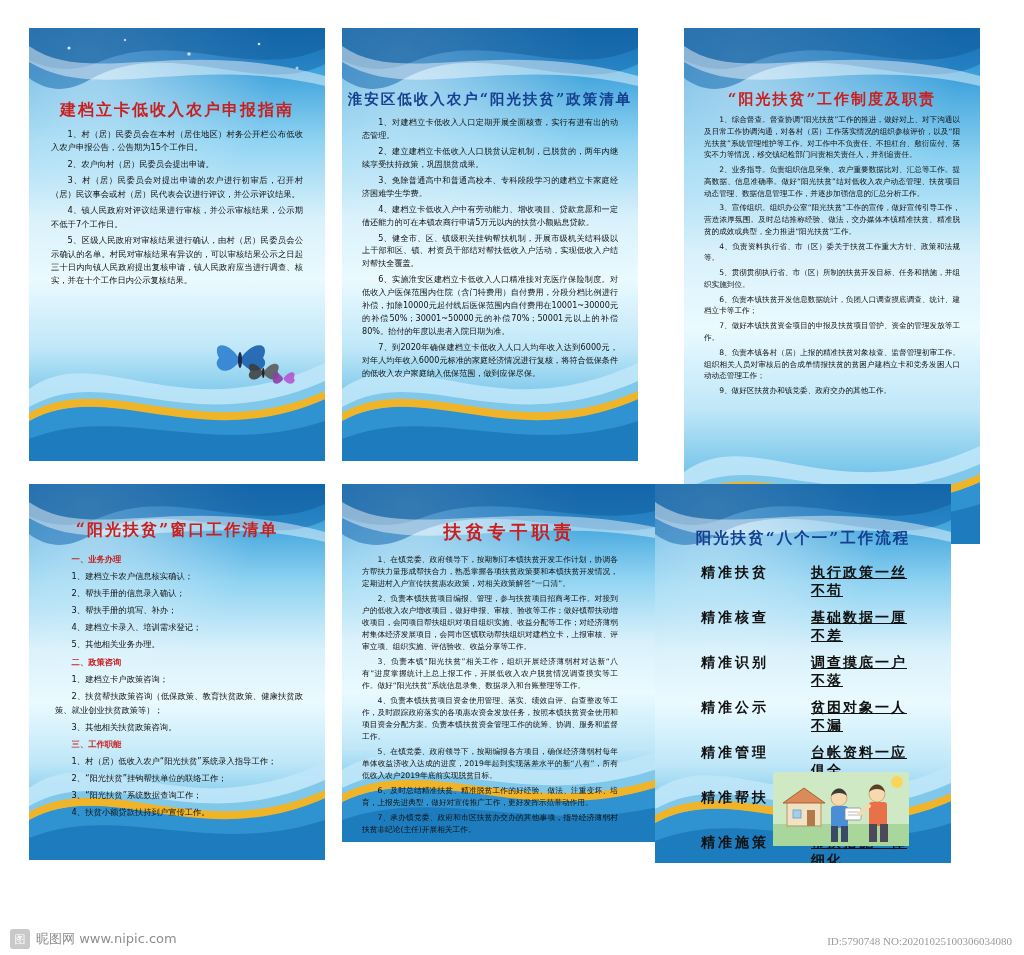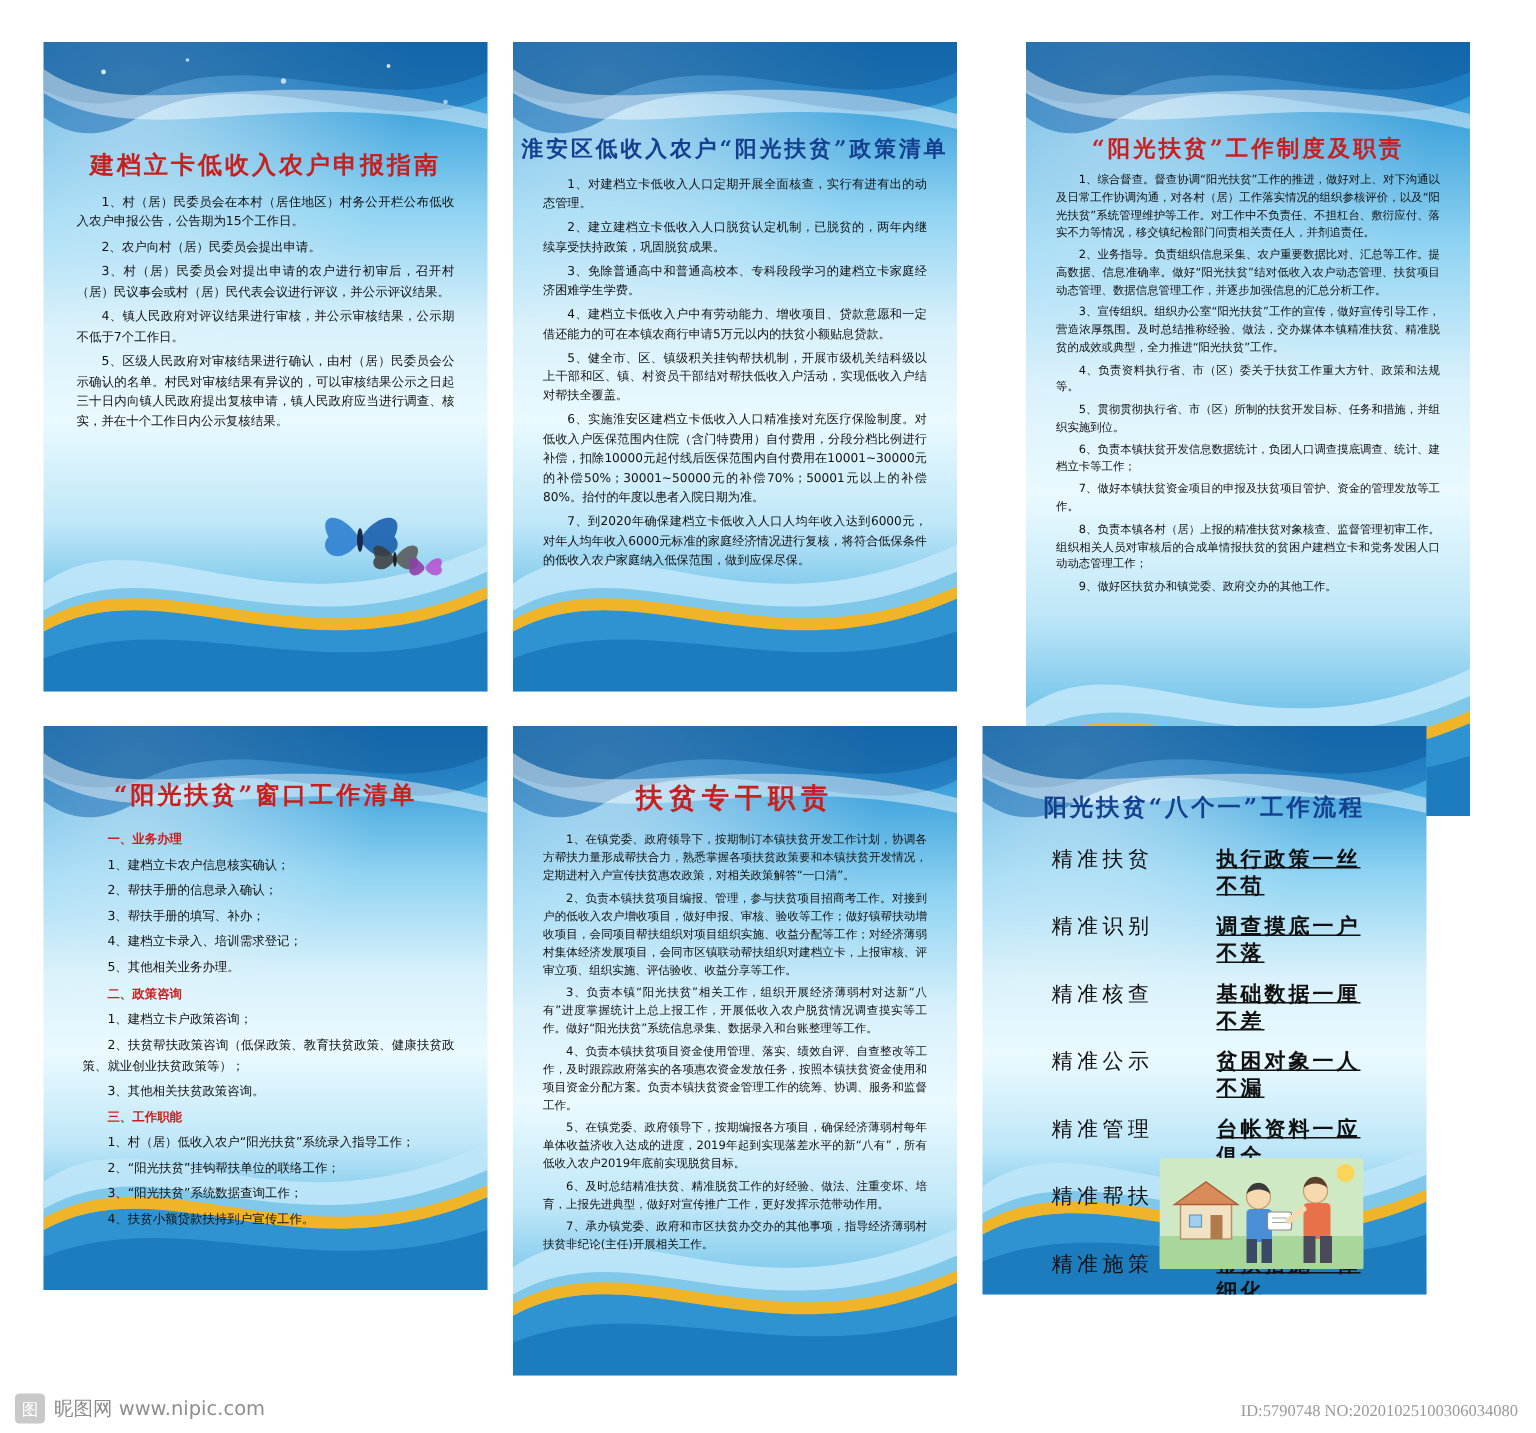--- a/index.html
+++ b/index.html
@@ -69,21 +69,21 @@
   
   .eightwrap{
     position:absolute;z-index:5;
   }
   .eightrow{
     display:flex;align-items:baseline;margin-bottom:9px;
   }
   .eightrow .k{
     width:110px;flex:0 0 110px;
     font-family:"DejaVu Serif","Liberation Serif",serif;
-    font-weight:normal;color:#111;letter-spacing:3px;font-size:14px;
+    font-weight:bold;color:#111;letter-spacing:3px;font-size:14px;
   }
   .eightrow .v{
     font-family:"DejaVu Serif","Liberation Serif",serif;
     font-weight:bold;color:#111;letter-spacing:2px;font-size:14px;text-decoration:underline;
   }
   
   .butterflies{position:absolute;z-index:6;}
   
   .cartoon{position:absolute;z-index:6;}
   
@@ -233,21 +233,21 @@
       <p class="list-line">2、扶贫帮扶政策咨询（低保政策、教育扶贫政策、健康扶贫政策、就业创业扶贫政策等）；</p>
       <p class="list-line">3、其他相关扶贫政策咨询。</p>
       <p class="subhead">三、工作职能</p>
       <p class="list-line">1、村（居）低收入农户“阳光扶贫”系统录入指导工作；</p>
       <p class="list-line">2、“阳光扶贫”挂钩帮扶单位的联络工作；</p>
       <p class="list-line">3、“阳光扶贫”系统数据查询工作；</p>
       <p class="list-line">4、扶贫小额贷款扶持到户宣传工作。</p>
     </div>
   </div>
 
-  <div class="panel" style="left:342px;top:484px;width:296px;height:433px;">
+  <div class="panel" style="left:342px;top:484px;width:296px;height:358px;padding-left:39px;">
     <svg class="topwave" viewBox="0 0 296 110" preserveAspectRatio="none">
       <path d="M0,0 L296,0 L296,36 C230,70 140,6 60,52 C36,66 16,62 0,50 Z" fill="#1569b0" opacity=".55"></path>
       <path d="M0,0 L296,0 L296,20 C220,54 150,0 70,34 C44,45 20,42 0,32 Z" fill="#0e5694" opacity=".45"></path>
       <path d="M0,18 C60,60 150,8 296,48 L296,58 C160,26 70,76 0,34 Z" fill="#ffffff" opacity=".45"></path>
     </svg>
     <svg class="botwave" viewBox="0 0 296 180" preserveAspectRatio="none">
       <path d="M0,108 C70,58 150,150 296,82 L296,180 L0,180 Z" fill="#bfe6f8" opacity=".9"></path>
       <path d="M0,126 C80,80 160,160 296,100 L296,180 L0,180 Z" fill="#7fc8ea"></path>
       <path d="M0,140 C80,96 170,172 296,118 L296,180 L0,180 Z" fill="#2f93d1"></path>
       <path d="M0,132 C80,88 170,166 296,110 L296,118 C170,174 80,96 0,140 Z" fill="#f0b429"></path>
@@ -278,26 +278,26 @@
       <path d="M0,132 C80,88 170,166 296,110 L296,118 C170,174 80,96 0,140 Z" fill="#f0b429"></path>
       <path d="M0,158 C90,122 180,178 296,140 L296,180 L0,180 Z" fill="#1d7cbe"></path>
     </svg>
     <div class="title blue" style="top:44px;font-size:15.5px;">阳光扶贫“八个一”工作流程</div>
     <div class="eightwrap" style="left:46px;top:80px;width:220px;">
       <div class="eightrow">
         <span class="k">精准扶贫</span>
         <span class="v">执行政策一丝不苟</span>
       </div>
       <div class="eightrow">
+        <span class="k">精准核查</span>
+        <span class="v">基础数据一厘不差</span>
+      </div>
+      <div class="eightrow">
         <span class="k">精准识别</span>
         <span class="v">调查摸底一户不落</span>
-      </div>
-      <div class="eightrow">
-        <span class="k">精准核查</span>
-        <span class="v">基础数据一厘不差</span>
       </div>
       <div class="eightrow">
         <span class="k">精准公示</span>
         <span class="v">贫困对象一人不漏</span>
       </div>
       <div class="eightrow">
         <span class="k">精准管理</span>
         <span class="v">台帐资料一应俱全</span>
       </div>
       <div class="eightrow">

